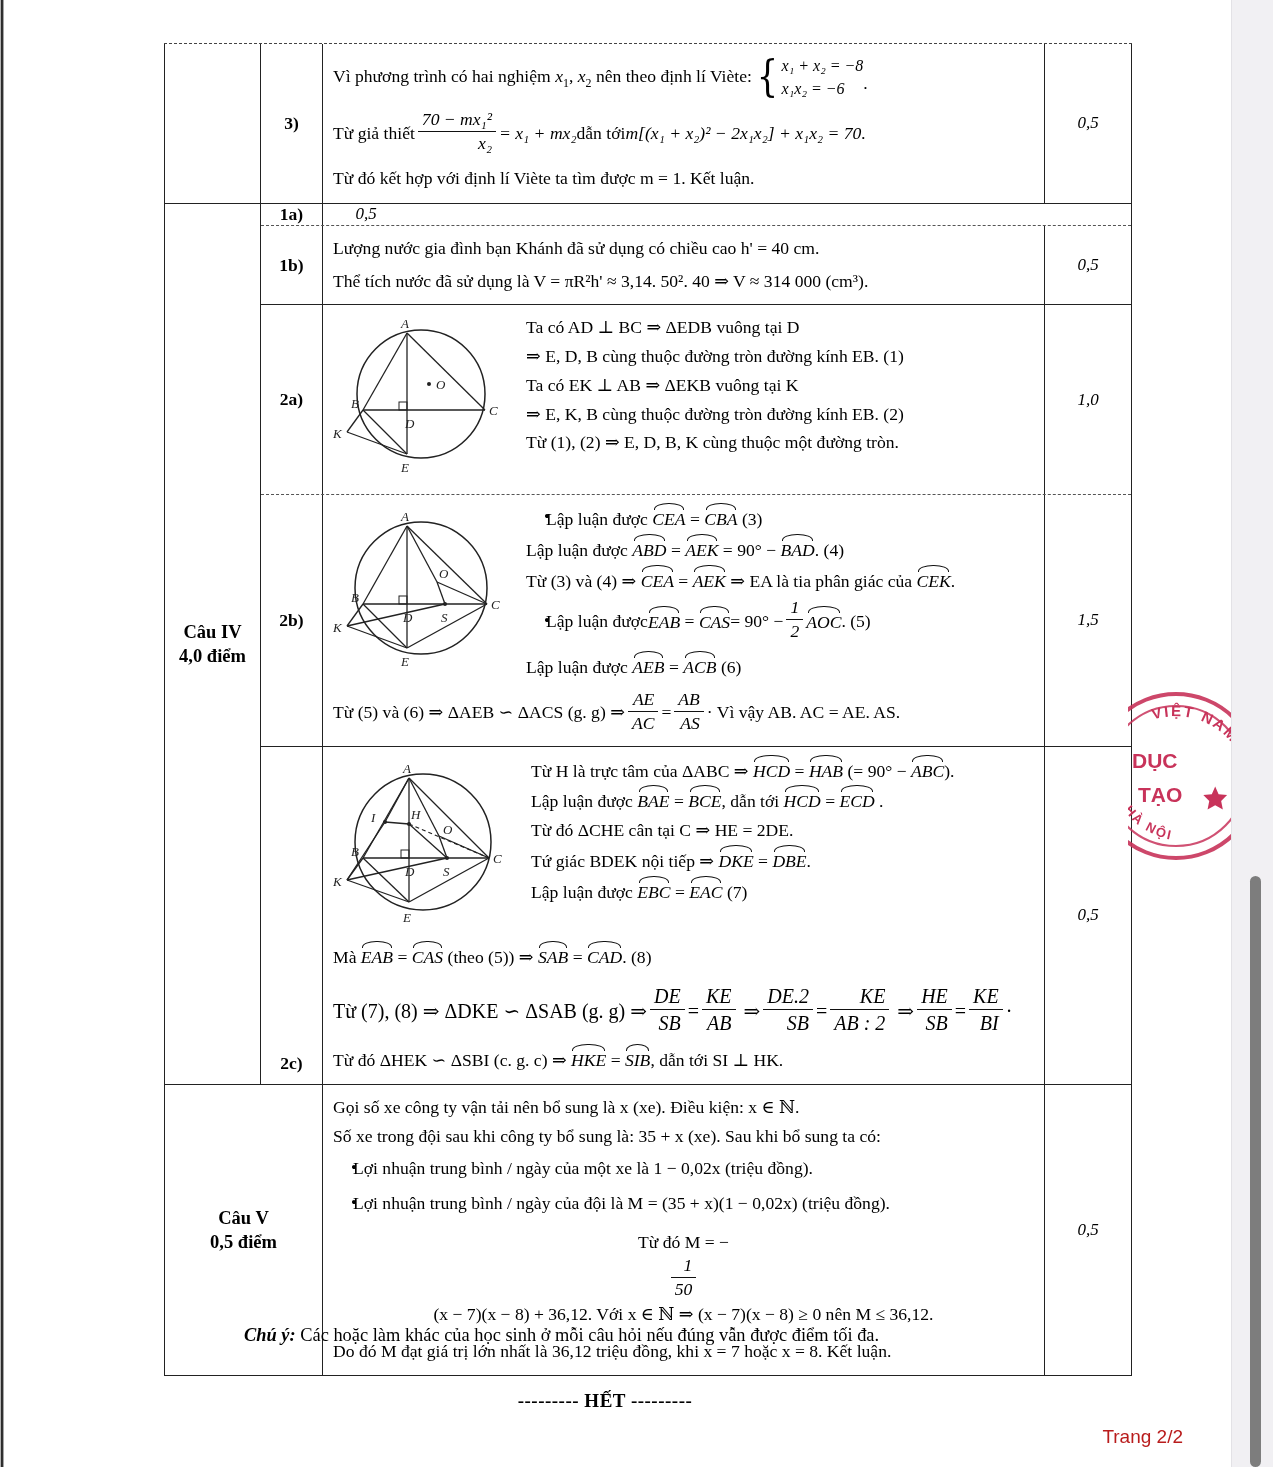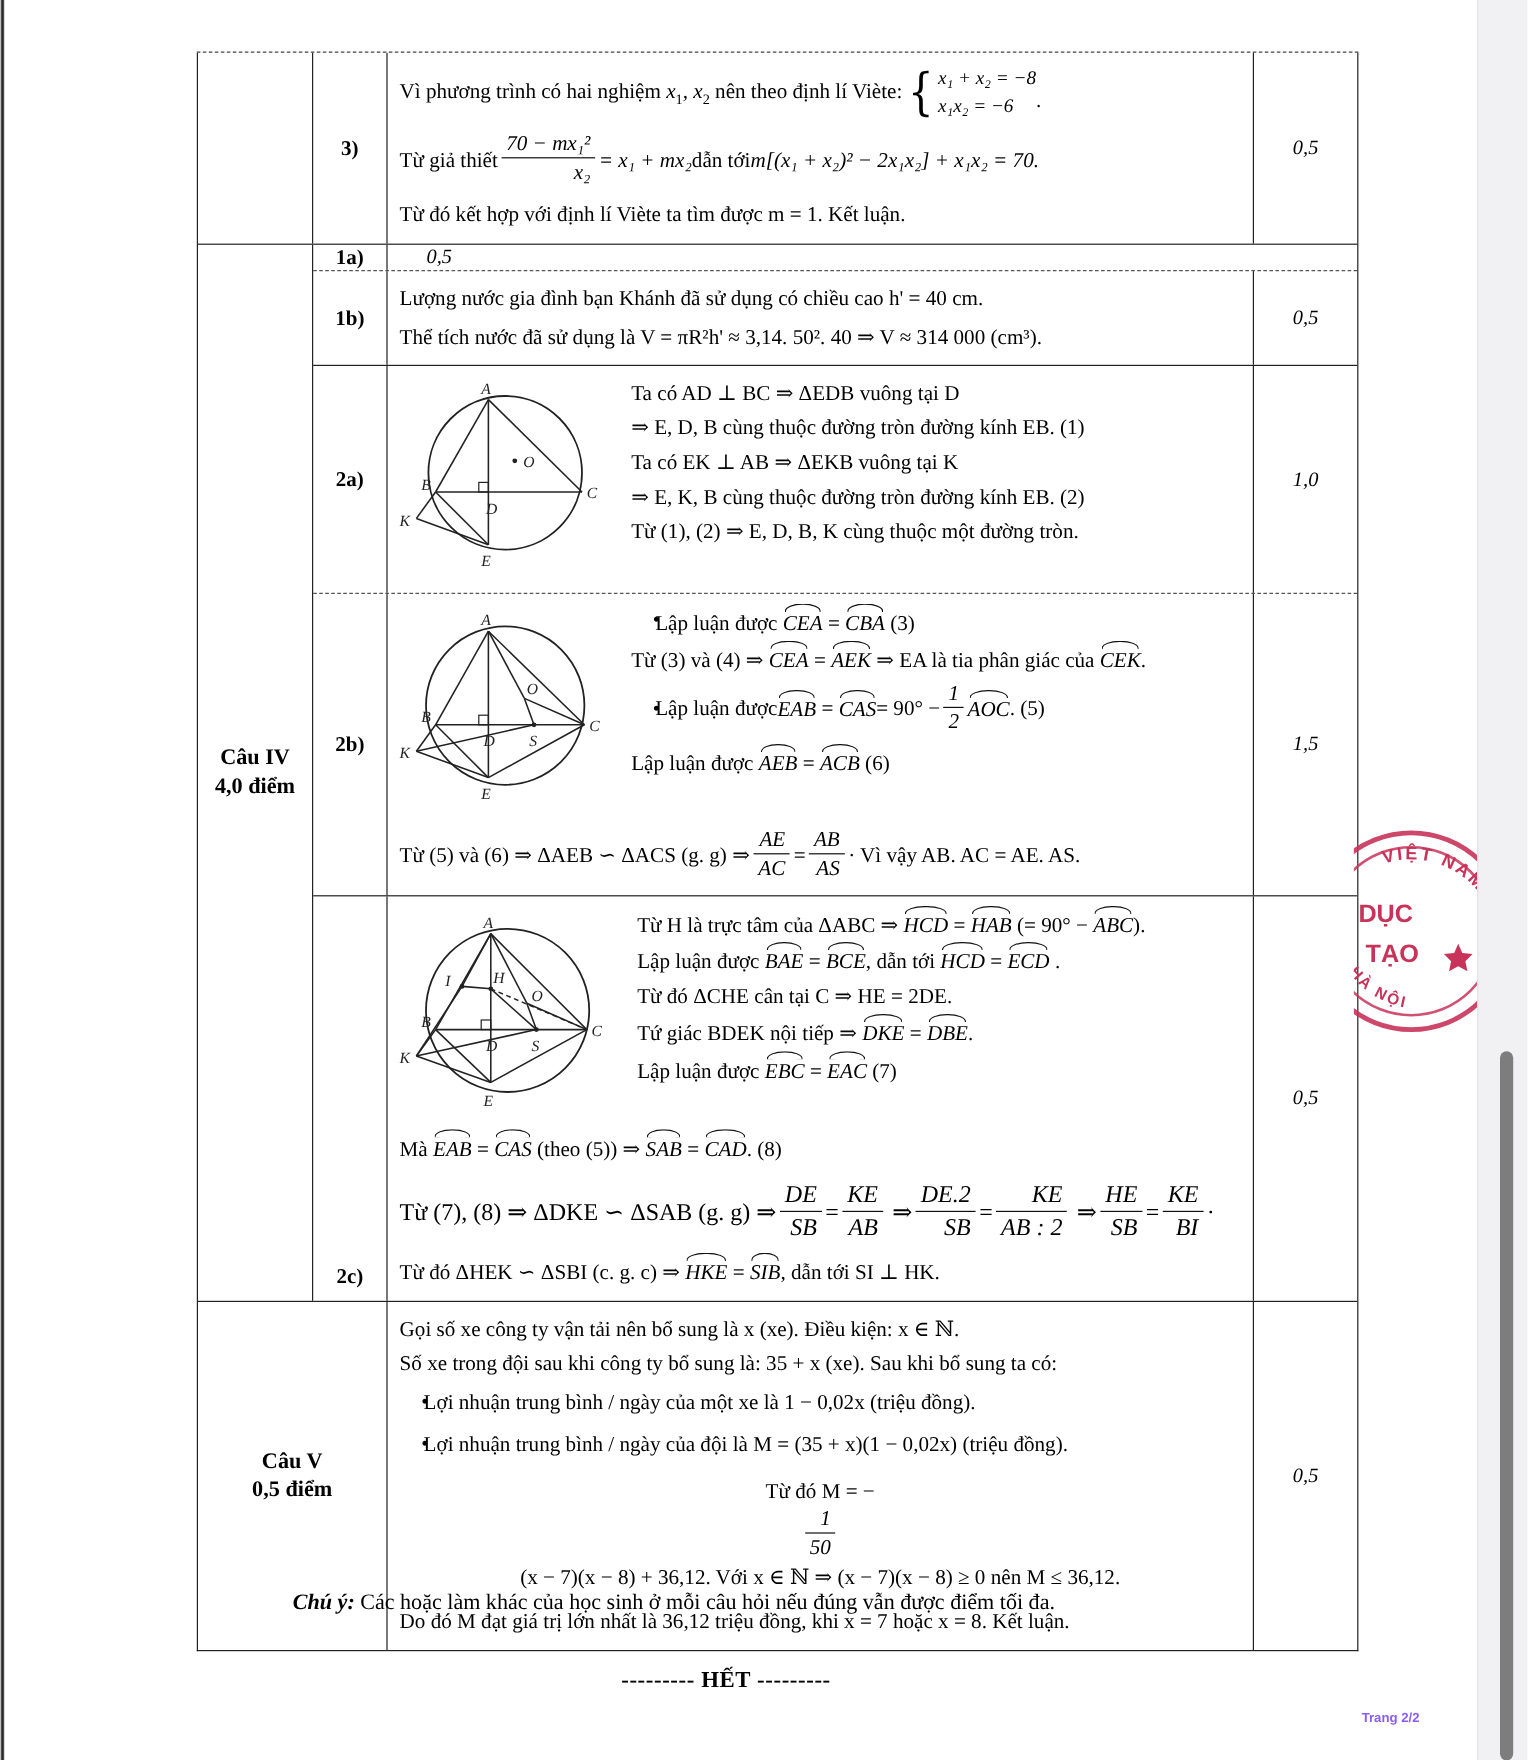--- a/index.html
+++ b/index.html
@@ -127,21 +127,21 @@
     font-size: 18.4px;
   }
   .note b { font-style: italic; }
   .het {
     position: absolute; left: 0; top: 1390px; width: 1210px;
     text-align: center; font-size: 19px; font-weight: bold;
     letter-spacing: 0.5px;
   }
   .pagenum {
     position: absolute; right: 90px; top: 1426px;
-    font-family: "Liberation Sans", sans-serif; font-size: 11px; color: #8b5cf6; font-weight: bold;
+    font-family: "Liberation Sans", sans-serif; font-size: 19px; color: #b91c1c;
   }
 
   
   .stamp {
     position: absolute; left: 1128px; top: 676px;
     width: 150px; height: 205px; overflow: hidden; pointer-events: none;
   }
   .stamp svg { display: block; }
 </style>
 </head>
@@ -307,20 +307,23 @@
                     <text x="108" y="118">S</text>
                     <text x="0" y="128">K</text>
                     <text x="68" y="162">E</text>
                   </g>
                 </svg>
               </div>
               <div class="txt">
                 <div class="bulletline tight">
                   <span class="bulletdot">•</span>
                   <span><span>Lập luận được </span><span class="ovl it">CEA</span> = <span class="ovl it">CBA</span><span> (3)</span></span>
+                </div>
+                <div class="tight">
+                  <span>Lập luận được </span><span class="ovl it">ABD</span> = <span class="ovl it">AEK</span> = 90° − <span class="ovl it">BAD</span><span>. (4)</span>
                 </div>
                 <div class="tight">
                   <span>Từ (3) và (4) ⇒ </span><span class="ovl it">CEA</span> = <span class="ovl it">AEK</span><span> ⇒ EA là tia phân giác của </span><span class="ovl it">CEK</span><span>.</span>
                 </div>
                 <div class="bulletline tight" style="align-items:center;margin-top:4px;">
                   <span class="bulletdot">•</span>
                   <span style="display:flex;align-items:center;">
                     <span>Lập luận được </span><span class="ovl it">EAB</span>&nbsp;=&nbsp;<span class="ovl it">CAS</span><span> = 90° − </span>
                     <span class="frac it">
                       <span class="num">1</span>

